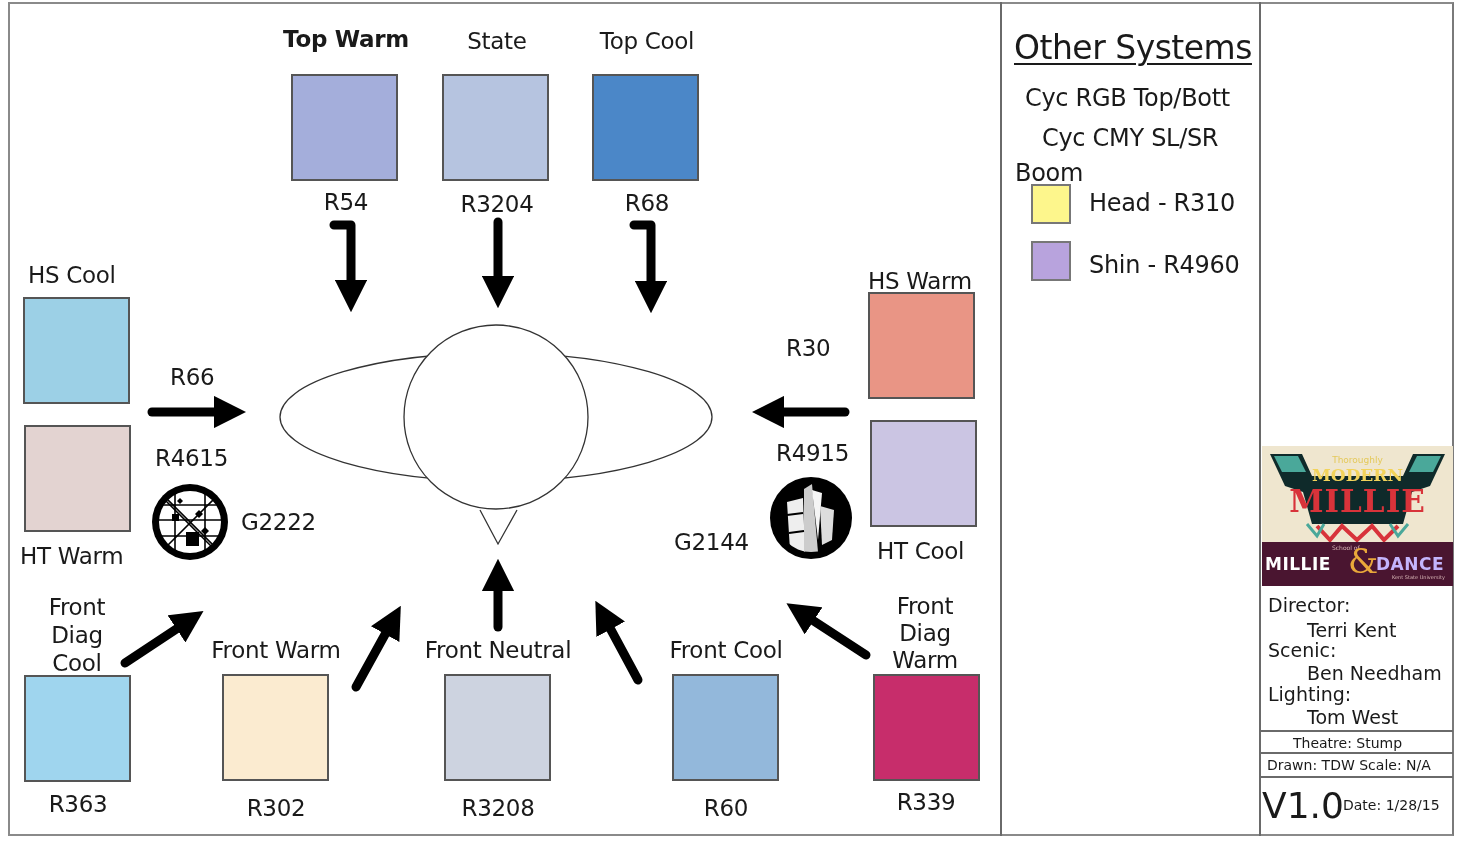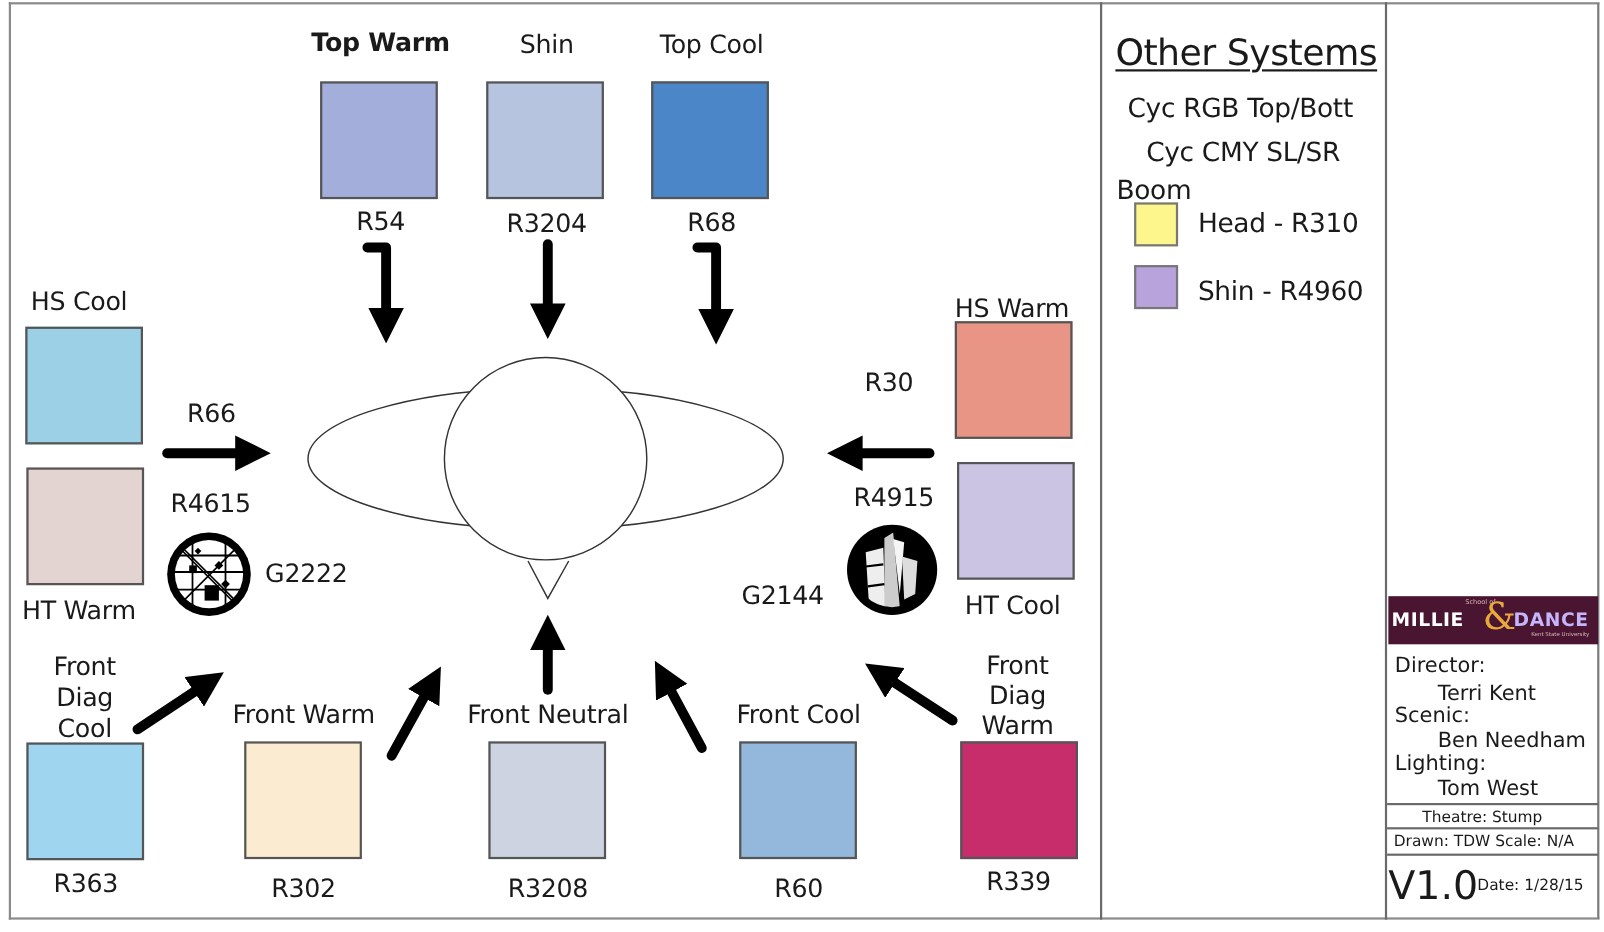--- a/index.html
+++ b/index.html
@@ -23,21 +23,21 @@
   .hline { position: absolute; height: 2px; background: #6a6a6a; }
 </style>
 </head>
 <body>
 
 <div class="frame"></div>
 <div class="divider" style="left:1000px; top:2px; width:2px; height:834px;"></div>
 <div class="divider" style="left:1259px; top:2px; width:2px; height:834px;"></div>
 
 <div class="lbl ctr" style="left:346px; top:28px;font-weight:bold;">Top Warm</div>
-<div class="lbl ctr" style="left:497px; top:30px;">Shin</div>
+<div class="lbl ctr" style="left:497px; top:30px;">State</div>
 <div class="lbl ctr" style="left:647px; top:30px;">Top Cool</div>
 
 <div class="swatch" style="left: 291px; top: 74px; background: rgb(164, 174, 219);"></div>
 <div class="swatch" style="left: 442px; top: 74px; background: rgb(182, 196, 224);"></div>
 <div class="swatch" style="left: 592px; top: 74px; background: rgb(75, 135, 200);"></div>
 
 <div class="lbl ctr" style="left:346px; top:191px;">R54</div>
 <div class="lbl ctr" style="left:497px; top:193px;">R3204</div>
 <div class="lbl ctr" style="left:647px; top:192px;">R68</div>
 
@@ -153,20 +153,32 @@
 <div class="os-title">Other Systems</div>
 <div class="os-line" style="left:1025px; top:84px;">Cyc RGB Top/Bott</div>
 <div class="os-line" style="left:1042px; top:124px;">Cyc CMY SL/SR</div>
 <div class="os-line" style="left:1015px; top:159px;">Boom</div>
 <div class="legend-sw" style="left: 1031px; top: 184px; background: rgb(253, 246, 140);"></div>
 <div class="os-line" style="left:1089px; top:189px;">Head - R310</div>
 <div class="legend-sw" style="left: 1031px; top: 241px; background: rgb(184, 163, 221);"></div>
 <div class="os-line" style="left:1089px; top:235px;margin-top:16px;">Shin - R4960</div>
 
 <div class="logo">
+  <div class="logo-top">
+    <svg width="191" height="96" viewBox="0 0 191 96">
+      <path d="M8,8 L40,8 L50,30 L141,30 L151,8 L183,8 L168,40 L150,46 L141,78 L50,78 L41,46 L23,40 z" fill="#0f2a2a"></path>
+      <path d="M12,10 L36,10 L44,26 L20,26 z" fill="#4aa89a"></path>
+      <path d="M155,10 L179,10 L171,26 L147,26 z" fill="#4aa89a"></path>
+      <path d="M55,80 L68,94 L80,80 L95,94 L110,80 L122,94 L136,80" stroke="#d8333a" stroke-width="4" fill="none"></path>
+      <path d="M45,78 L55,90 L62,78 M128,78 L136,90 L146,78" stroke="#4aa89a" stroke-width="3" fill="none"></path>
+    </svg>
+    <div class="tb-text" style="left:0; width:191px; top:10px; text-align:center; font-size:9px; color:#e4c95a; position:absolute;">Thoroughly</div>
+    <div class="tb-text" style="left:0; width:191px; top:21px; text-align:center; font-size:17px; font-weight:bold; color:#f2d35b; position:absolute; font-family:'DejaVu Serif', serif;">MODERN</div>
+    <div class="tb-text" style="left:0; width:191px; top:40px; text-align:center; font-size:31px; font-weight:bold; color:#d8333a; position:absolute; font-family:'DejaVu Serif', serif; letter-spacing:1px;">MILLIE</div>
+  </div>
   <div class="logo-bot">
     <div class="tb-text" style="position:absolute; left:70px; top:3px; font-size:6px; color:#d9b7b7;">School of</div>
     <div class="tb-text" style="position:absolute; left:3px; top:14px; font-size:17px; font-weight:bold; color:#ffffff; letter-spacing:0.5px;">MILLIE</div>
     <div class="tb-text" style="position:absolute; left:86px; top:2px; font-size:34px; color:#e9a83a; font-family:'DejaVu Serif', serif;">&amp;</div>
     <div class="tb-text" style="position:absolute; left:114px; top:14px; font-size:17px; font-weight:bold; color:#c4b5fd; letter-spacing:0.5px;">DANCE</div>
     <div class="tb-text" style="position:absolute; left:130px; top:33px; font-size:5px; color:#d9b7b7;">Kent State University</div>
   </div>
 </div>
 
 <div class="tb-text" style="left:1268px; top:596px; font-size:19px;">Director:</div>

